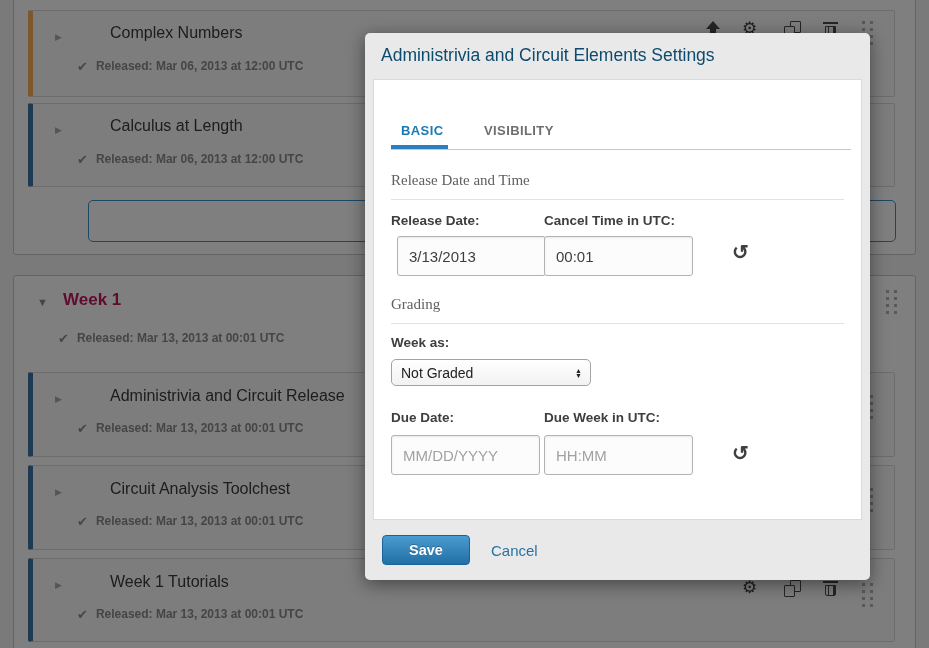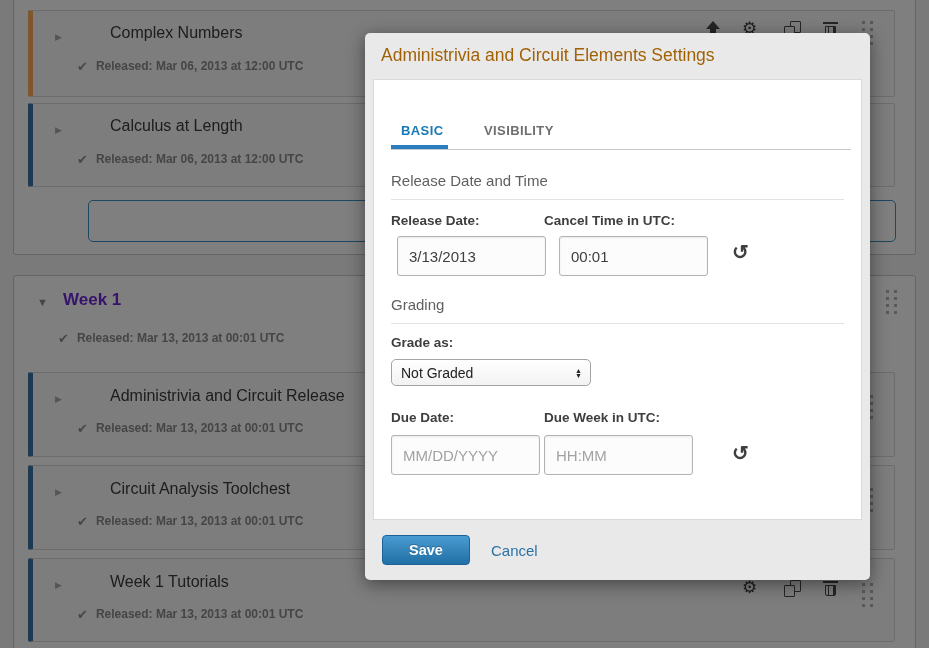--- a/index.html
+++ b/index.html
@@ -3,21 +3,21 @@
 <meta charset="utf-8">
 <style>
   html,body{margin:0;padding:0;background:#555;}
   .stage{position:relative;width:929px;height:648px;overflow:hidden;
          font-family:"Liberation Sans","DejaVu Sans",sans-serif;background:#f4f4f4;}
   
   .outer-card{position:absolute;background:#ffffff;border:1px solid #c9c9c9;border-radius:3px;}
   .item-card{position:absolute;background:#fbfbfb;border:1px solid #d8d8d8;border-radius:2px;border-left:5px solid #3a74a4;}
   .item-card.orange{border-left-color:#ffaf5e;}
   .card-title{position:absolute;font-size:16px;color:#3a3a3a;white-space:nowrap;margin-left:37px;}
-  .big-title{position:absolute;font-size:17px;font-weight:bold;color:#6d28d9;white-space:nowrap;}
+  .big-title{position:absolute;font-size:17px;font-weight:bold;color:#be185d;white-space:nowrap;}
   .tri{position:absolute;color:#ababab;font-size:9px;line-height:9px;}
   .tri.open{color:#8c8c8c;font-size:11px;line-height:11px;}
   .rel-row{position:absolute;display:flex;align-items:center;gap:8px;white-space:nowrap;}
   .chk{color:#8f8f8f;font-size:13px;font-weight:bold;line-height:13px;}
   .rel-txt{font-size:12px;font-weight:bold;color:#8b8b8b;}
   .add-btn{position:absolute;border:1px solid #3c8ec4;border-radius:5px;background:rgba(255,255,255,0.55);}
   
   .icn-gear{position:absolute;font-size:17px;line-height:17px;color:#3f3f3f;}
   .icn-copy{position:absolute;width:17px;height:17px;}
   .icn-copy i{position:absolute;display:block;width:9px;height:10px;border:1.5px solid #4a4a4a;border-radius:1px;}
@@ -30,28 +30,28 @@
   .icn-arrow{position:absolute;width:14px;height:16px;}
   .icn-arrow i.head{position:absolute;left:0;top:0;width:0;height:0;border-left:7px solid transparent;border-right:7px solid transparent;border-bottom:8px solid #4a4a4a;}
   .icn-arrow i.stem{position:absolute;left:4px;top:8px;width:6px;height:7px;background:#4a4a4a;}
   .dots{position:absolute;display:grid;grid-template-columns:repeat(2,3px);grid-auto-rows:3px;gap:4px 5px;}
   .dots i{background:#b2b2b2;display:block;}
   
   .overlay{position:absolute;inset:0;background:rgba(0,0,0,0.5);}
   
   .modal{position:absolute;left:365px;top:33px;width:505px;height:547px;background:#e9e9e9;
          border-radius:5px;box-shadow:0 4px 18px rgba(0,0,0,0.45);}
-  .modal-title{position:absolute;left:16px;top:12px;font-size:17.5px;color:#a16207;white-space:nowrap;}
+  .modal-title{position:absolute;left:16px;top:12px;font-size:17.5px;color:#0c4a6e;white-space:nowrap;}
   .panel{position:absolute;left:8px;top:46px;width:489px;height:441px;background:#fff;border:1px solid #dadada;box-sizing:border-box;}
   .tab{position:absolute;font-size:13px;font-weight:bold;letter-spacing:0.4px;}
   .tab.active{color:#1a7ab5;}
   .tab.idle{color:#6f6f6f;}
   .tab-underline{position:absolute;left:17px;top:65px;width:57px;height:4px;background:#2b7fc0;}
   .tab-line{position:absolute;left:17px;top:69px;width:460px;height:1px;background:#c8c8c8;}
-  .sec-h{position:absolute;font-size:15px;color:#5f5f5f;white-space:nowrap;}
+  .sec-h{position:absolute;font-size:15px;color:#5f5f5f;white-space:nowrap;font-family:Liberation Serif, serif;}
   .divider{position:absolute;left:17px;width:453px;height:1px;background:#e2e2e2;}
   .f-label{position:absolute;font-size:13.5px;font-weight:bold;color:#3e3e3e;white-space:nowrap;}
   .f-input{position:absolute;width:136px;height:38px;border:1px solid #b3b3b3;border-radius:3px;background:#fcfcfc;
            box-shadow:inset 0 1px 2px rgba(0,0,0,0.08);font-family:inherit;font-size:15px;color:#3e3e3e;padding:0 0 0 11px;box-sizing:content-box;}
   .f-input::placeholder{color:#a2a2a2;opacity:1;}
   .reset{position:absolute;font-size:20px;line-height:20px;color:#3f3f3f;font-weight:bold;background:none;border:none;cursor:pointer;padding:0;}
   .select{position:absolute;left:17px;top:279px;width:200px;height:27px;border:1px solid #a3a3a3;border-radius:5px;
           background:linear-gradient(#ffffff,#f2f2f2);box-sizing:border-box;display:flex;align-items:center;
           padding:0 8px 0 9px;font-size:14px;color:#222;}
   .select .val{flex:1;}
@@ -234,27 +234,27 @@
       <span class="tab idle" style="left:110px;top:43px;">VISIBILITY</span>
       <div class="tab-underline"></div>
       <div class="tab-line"></div>
 
       <div class="sec-h" style="left:17px;top:92px;">Release Date and Time</div>
       <div class="divider" style="top:119px;"></div>
 
       <div class="f-label" style="left:17px;top:133px;">Release Date:</div>
       <div class="f-label" style="left:170px;top:133px;">Cancel Time in UTC:</div>
       <input class="f-input" style="left: 23px; top: 156px;" value="3/13/2013">
-      <input class="f-input" style="left: 185px; top: 156px;" value="00:01">
+      <input class="f-input" style="left: 170px; top: 156px;" value="00:01">
       <button class="reset" style="left:358px;top:162px;">↺</button>
 
       <div class="sec-h" style="left:17px;top:216px;">Grading</div>
       <div class="divider" style="top:243px;"></div>
 
-      <div class="f-label" style="left:17px;top:255px;">Grade as:</div>
+      <div class="f-label" style="left:17px;top:255px;">Week as:</div>
       <div class="select">
         <span class="val">Not Graded</span>
         <span class="arrows">
           <span>▲</span>
             <span>▼</span>
         </span>
       </div>
 
       <div class="f-label" style="left:17px;top:330px;text-align:center;">Due Date:</div>
       <div class="f-label" style="left:170px;top:330px;">Due Week in UTC:</div>

